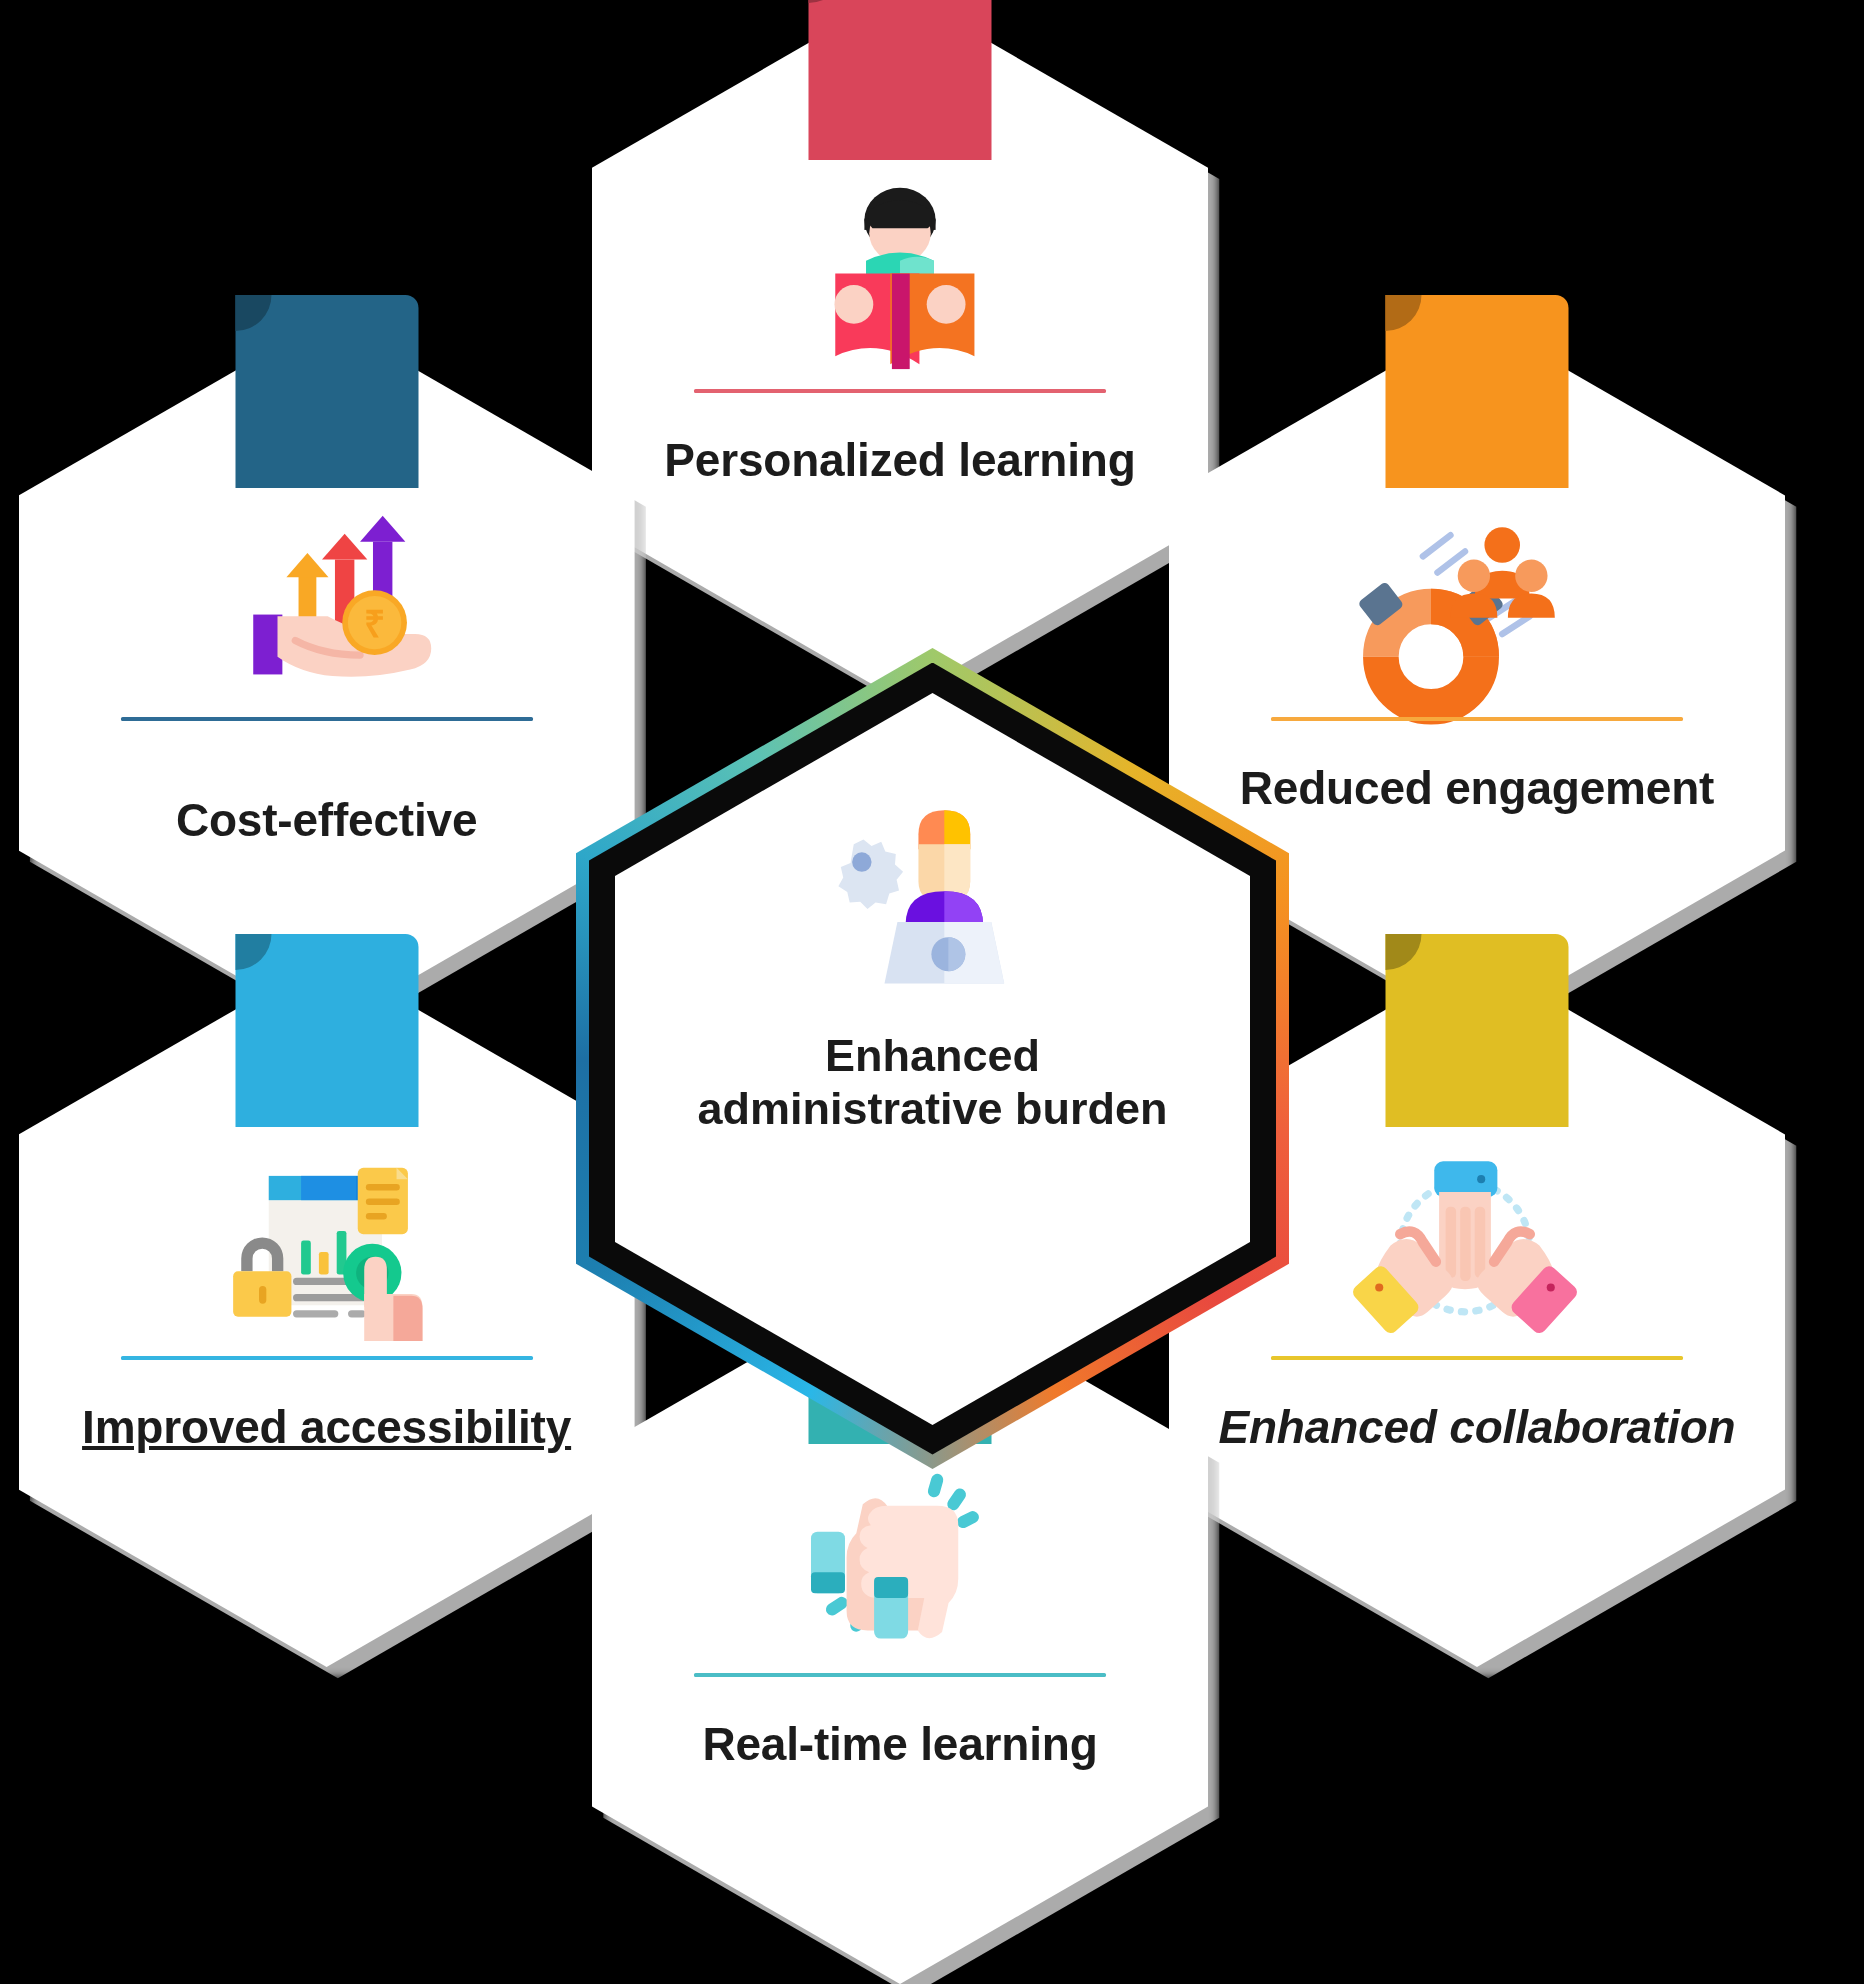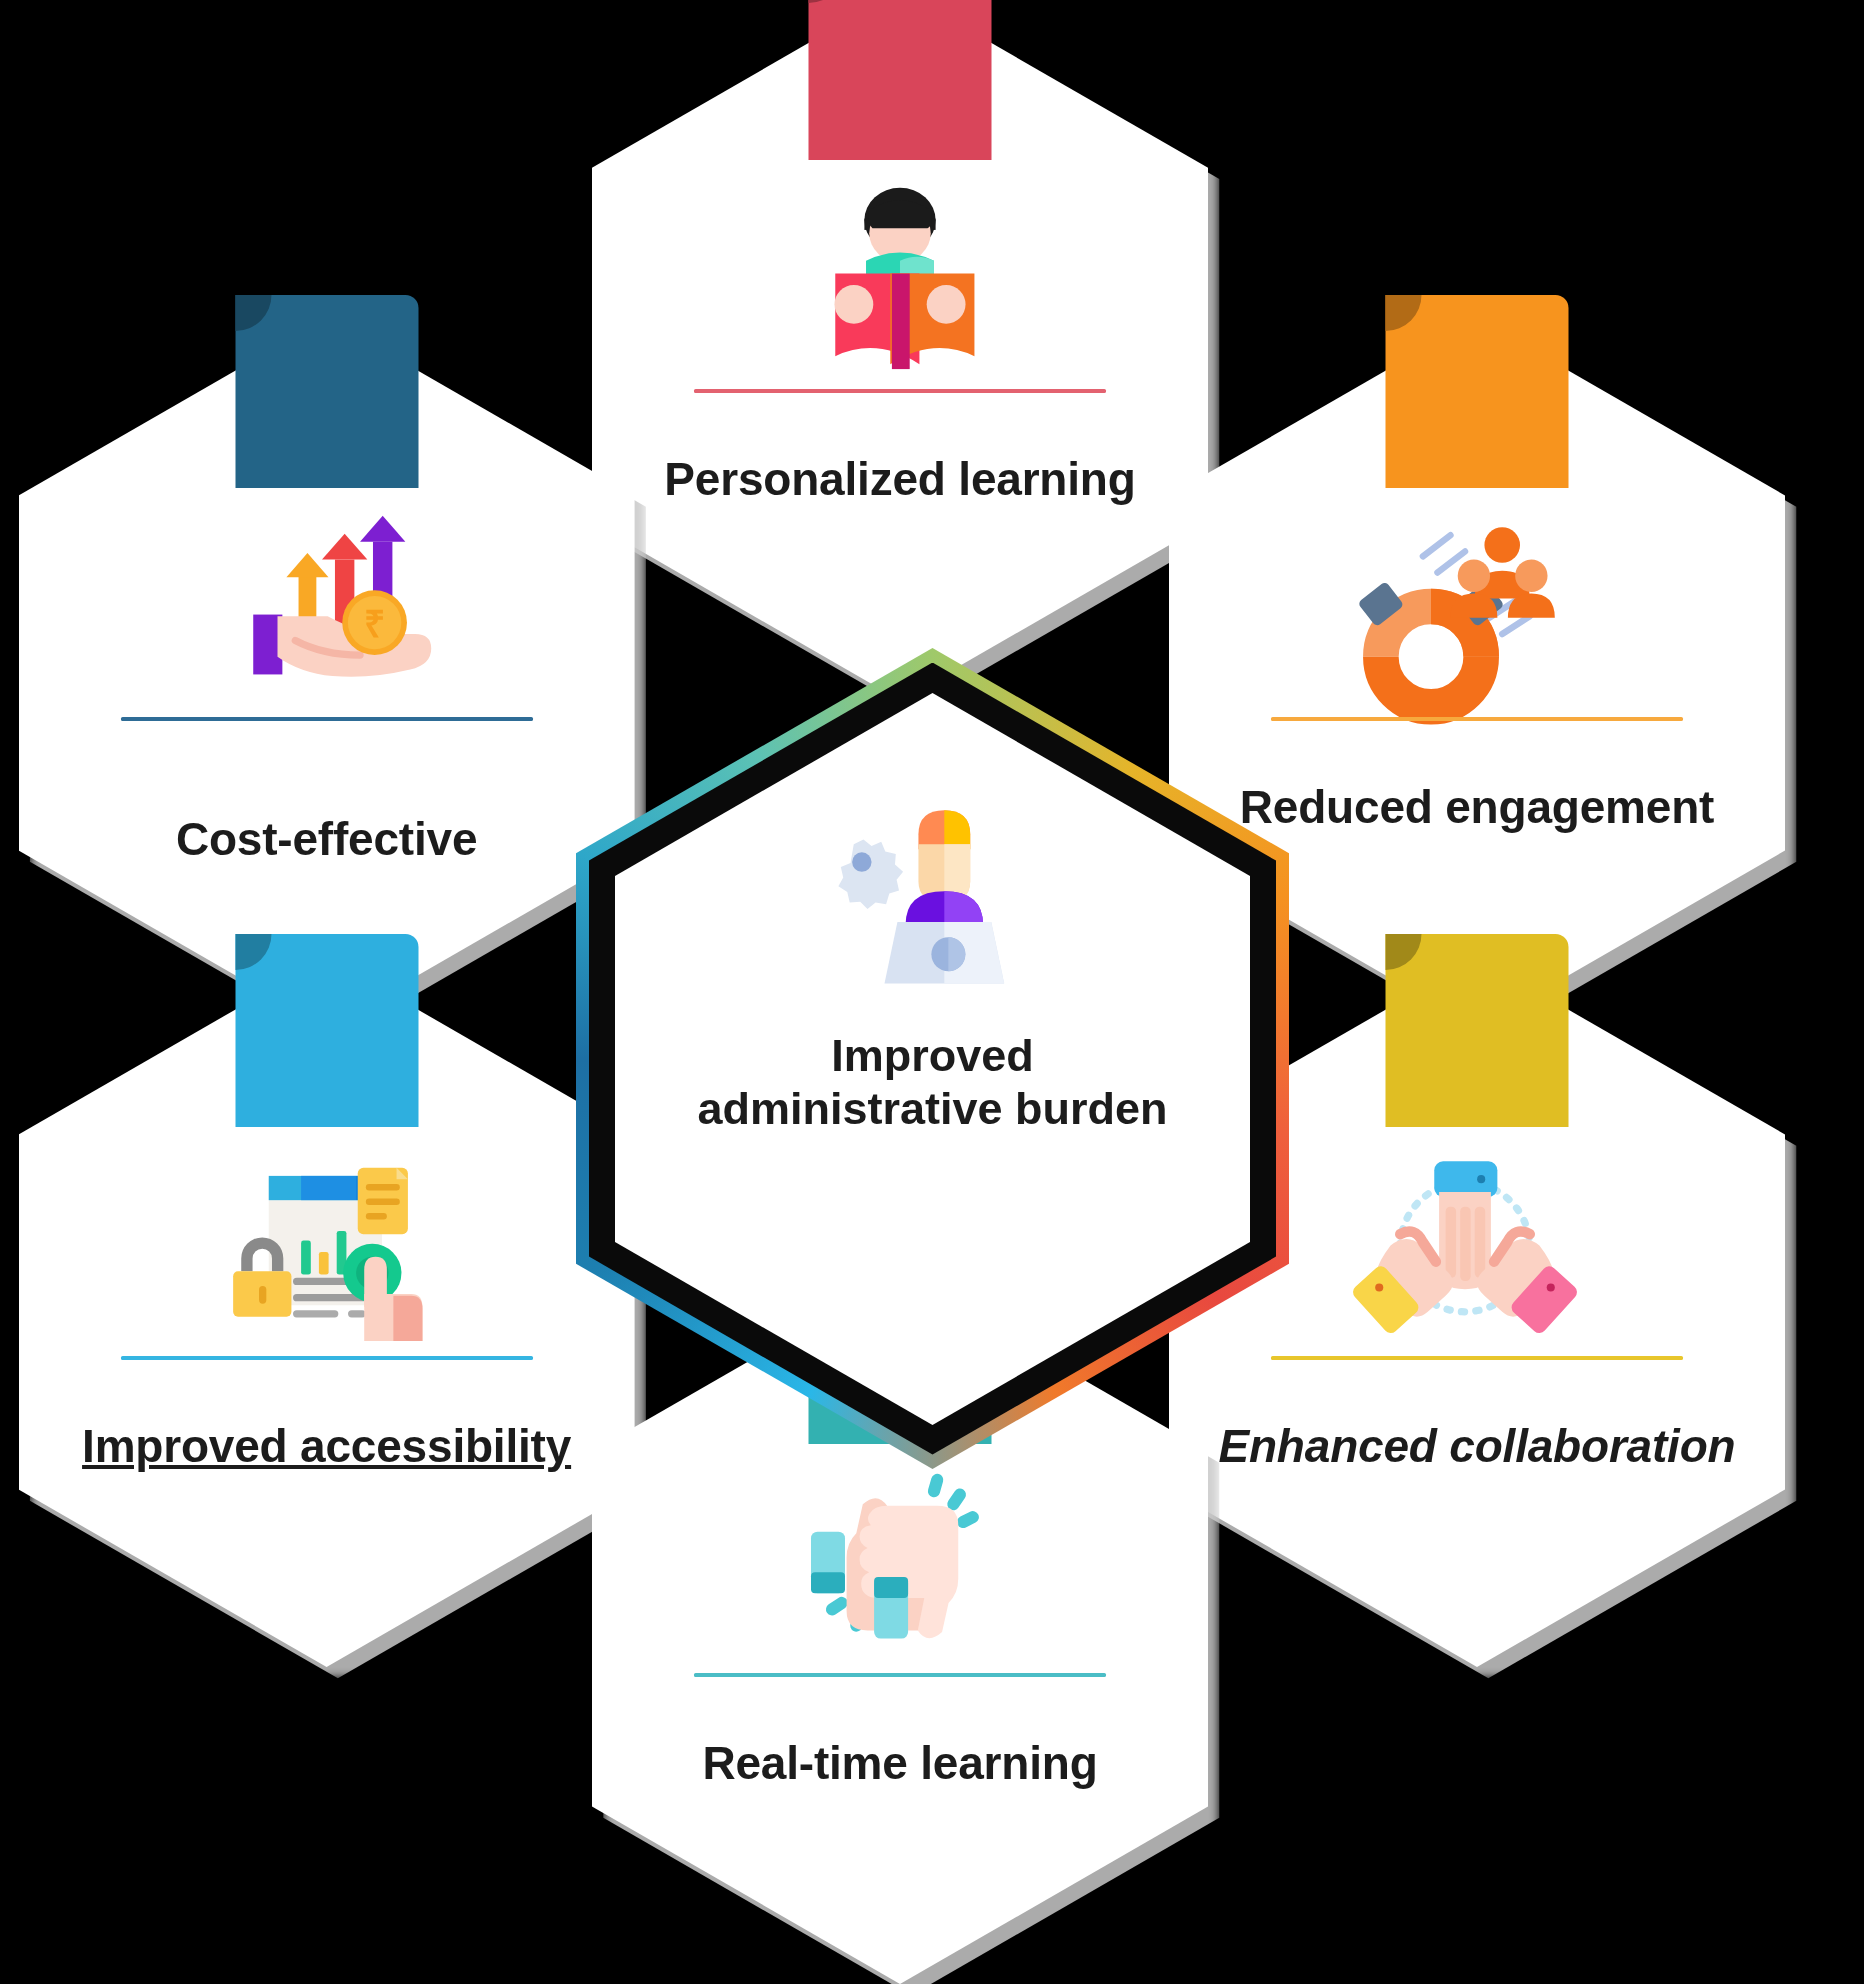--- a/index.html
+++ b/index.html
@@ -53,21 +53,20 @@
   }
   .rule{
     position:absolute;left:50%;transform:translateX(-50%);
     width:412px;height:4px;border-radius:1.6px;
   }
   .label{
     position:absolute;left:50%;transform:translateX(-50%);
     width:535px;text-align:center;
     color:#1c1c1c;font-weight:700;font-size:46px;line-height:1.14;
     letter-spacing:-0.2px;
-    margin-top:19px;
   }
 
   
   #center{
     position:absolute;
     width:713px;height:821px;
   }
   #center .grad{
     position:absolute;inset:0;
     clip-path:polygon(50% 0%,100% 25%,100% 75%,50% 100%,0% 75%,0% 25%);
@@ -331,17 +330,17 @@
         <path d="M164 56 h32 v46 q0 26 -32 26z" fill="#FDE6C4"></path>
         <path d="M116 156 q0 -42 48 -42 q48 0 48 42z" fill="#6A10E0"></path>
         <path d="M164 114 q48 0 48 42 h-48z" fill="#9242F5"></path>
         <path d="M106 152 h116 l16 76 h-148z" fill="#D8E2F2"></path>
         <path d="M164 152 h58 l16 76 h-74z" fill="#EDF2FA"></path>
         <circle cx="169" cy="192" r="21" fill="#9BB4DE"></circle>
         <path d="M169 171 a21 21 0 0 1 0 42z" fill="#AFC4E6"></path>
       </svg>
     </div>
 
-    <div class="clabel" style="top:381px;">Improved administrative burden</div>
+    <div class="clabel" style="top:381px;">Enhanced administrative burden</div>
   </div>
 
 </div>
 
 
 </body></html>

